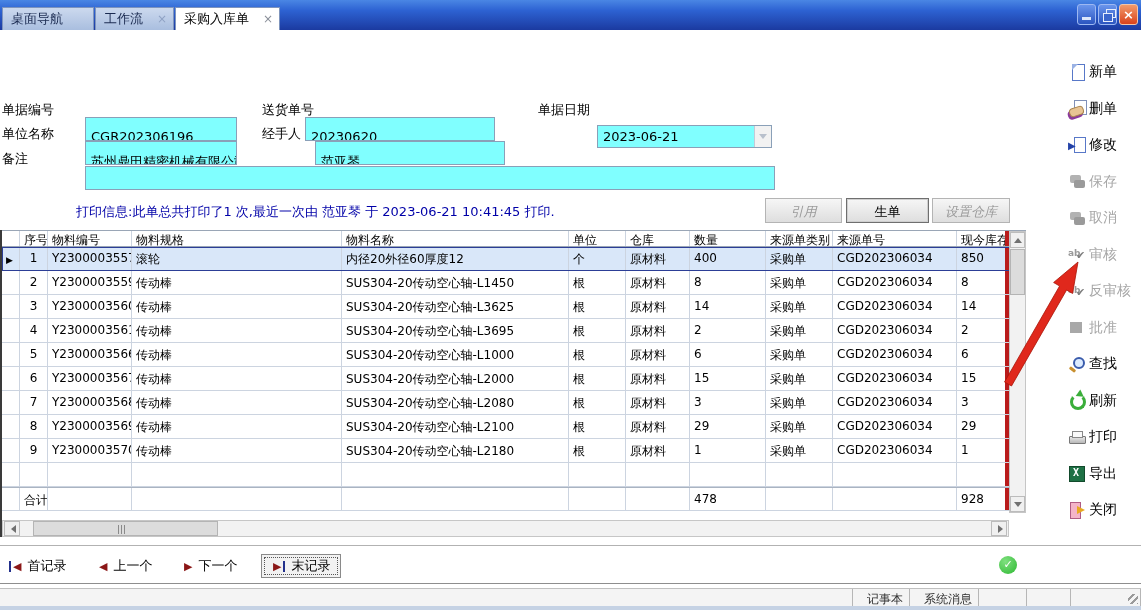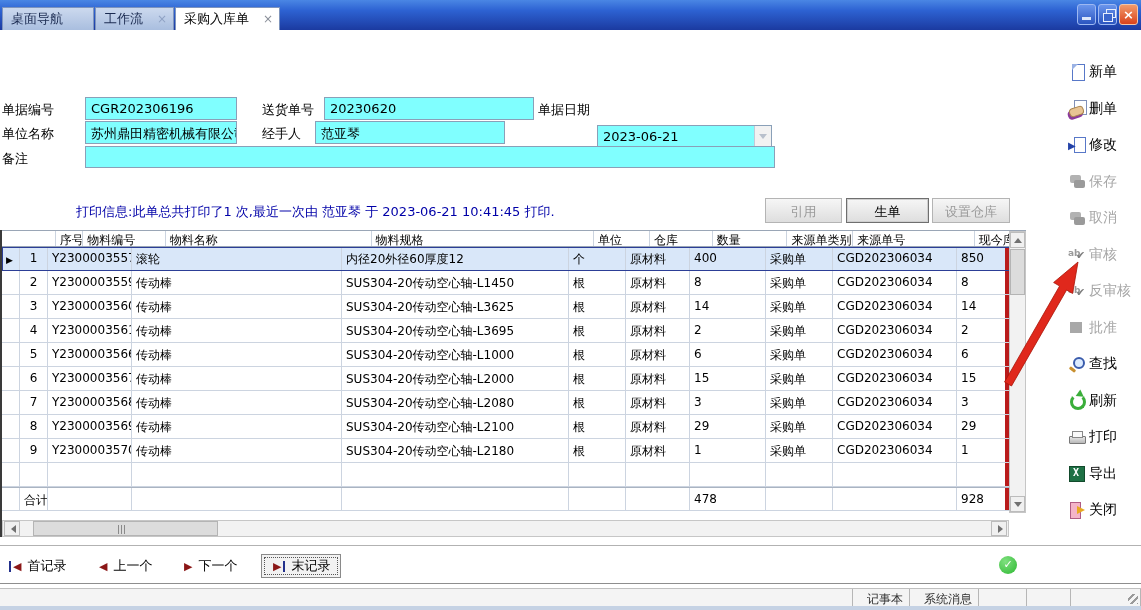--- a/index.html
+++ b/index.html
@@ -22,40 +22,40 @@
   .winbtn.close { background:linear-gradient(180deg,#f29a6a,#d9431c); border-color:#f3c5a8;
     color:#fff; font-weight:bold; font-size:13px; text-align:center; line-height:19px; }
   .winbtn.min::after { content:""; position:absolute; left:4px; bottom:4px; width:9px; height:3px; background:#dce6fa; }
   .winbtn.restore::before { content:""; position:absolute; left:7px; top:4px; width:8px; height:7px; border:1px solid #e8eefc; }
   .winbtn.restore::after { content:""; position:absolute; left:4px; top:8px; width:8px; height:7px;
     border:1px solid #e8eefc; background:#3c66cc; }
 
   
   .flabel { position:absolute; font-size:13px; }
   .fld { position:absolute; background:#80ffff; border:1px solid #8aa0b8; height:23px;
-    padding:3px 5px; font-size:13px; overflow:hidden; white-space:nowrap; }
+    padding:11px 5px; font-size:13px; overflow:hidden; white-space:nowrap;margin-top:20px; }
   .datewrap { position:absolute; background:#80ffff; border:1px solid #8aa0b8; height:23px;margin-top:28px; }
   .dateval { position:absolute; left:5px; top:3px; font-size:13px; }
   .dropbtn { position:absolute; right:0; top:0; width:17px; height:21px; background:#f2f2f2;
     border-left:1px solid #c2cbd8; }
   .dropbtn::after { content:""; position:absolute; left:4px; top:8px; border:4px solid transparent;
     border-top:5px solid #b8c0cc; }
 
   .printinfo { position:absolute; left:45px; top:203px; color:#0000a8; font-size:13px;margin-left:31px; }
 
   .act-btn { position:absolute; top:198px; height:25px; background:linear-gradient(180deg,#f6f6f6,#dedede);
     border:1px solid #b4b4b4; font-size:13px; text-align:center; padding-top:4px; color:#000; }
-  .act-btn[data-state="disabled"] { color:#9a9a9a; }
+  .act-btn[data-state="disabled"] { color:#9a9a9a;font-style:italic; }
   .act-btn.default { border:1px solid #6f6f6f; box-shadow:inset 0 0 0 1px #cfcfcf; }
 
   
   .gridwrap { position:absolute; left:0; top:230px; width:1026px; height:307px; border-left:2px solid #3a3a3a; }
   .grid { position:absolute; left:0; top:0; width:1024px; height:282px; border-top:1px solid #9aa6b6; background:#fff; }
   .row { display:flex; height:24px; border-bottom:1px solid #ccd4e0; position:relative; }
-  .row.head { height:16px; border-bottom:1px solid #9aa6b6;padding-left:36px; }
+  .row.head { height:16px; border-bottom:1px solid #9aa6b6; }
   .row > span { display:block; height:100%; border-right:1px solid #ccd4e0; padding:4px 4px 0 4px;
     overflow:hidden; white-space:nowrap; font-size:12px; }
   .row.head > span { padding-top:1px; font-size:12px; }
   .row > span:nth-of-type(1){ width:18px; padding:0; }
   .row > span:nth-of-type(2){ width:28px; text-align:center; }
   .row > span:nth-of-type(3){ width:84px; }
   .row > span:nth-of-type(4){ width:210px; }
   .row > span:nth-of-type(5){ width:227px; }
   .row > span:nth-of-type(6){ width:57px; }
   .row > span:nth-of-type(7){ width:64px; }
@@ -184,21 +184,21 @@
     <div class="winbtn min"></div>
     <div class="winbtn restore"></div>
     <div class="winbtn close">×</div>
   </div>
 </div>
 
 <div class="flabel" style="left:2px;top:101px">单据编号</div>
 <div class="fld" style="left:85px;top:97px;width:152px">CGR202306196</div>
 
 <div class="flabel" style="left:262px;top:101px">送货单号</div>
-<div class="fld" style="left:324px;top:97px;width:210px">20230620</div>
+<div class="fld" style="left:305px;top:97px;width:190px">20230620</div>
 
 <div class="flabel" style="left:538px;top:101px">单据日期</div>
 <div class="datewrap" style="left:597px;top:97px;width:175px">
   <span class="dateval">2023-06-21</span>
   <span class="dropbtn"></span>
 </div>
 
 <div class="flabel" style="left:2px;top:125px">单位名称</div>
 <div class="fld" style="left:85px;top:121px;width:152px">苏州鼎田精密机械有限公司</div>
 
@@ -216,23 +216,23 @@
 
 <div class="gridwrap">
   <div class="grid">
     <div class="row head">
       <span></span>
 
         <span>序号</span>
 
         <span>物料编号</span>
 
+        <span>物料规格</span>
+
         <span>物料名称</span>
-
-        <span>物料规格</span>
 
         <span>单位</span>
 
         <span>仓库</span>
 
         <span>数量</span>
 
         <span>来源单类别</span>
 
         <span>来源单号</span>

